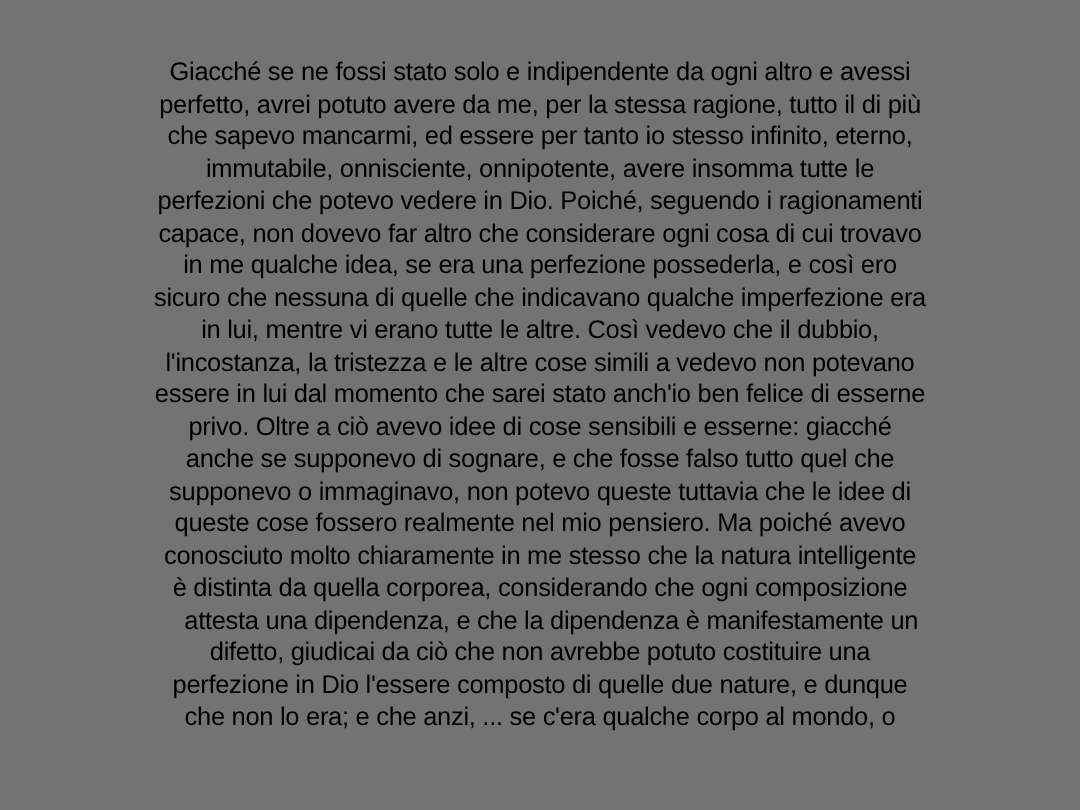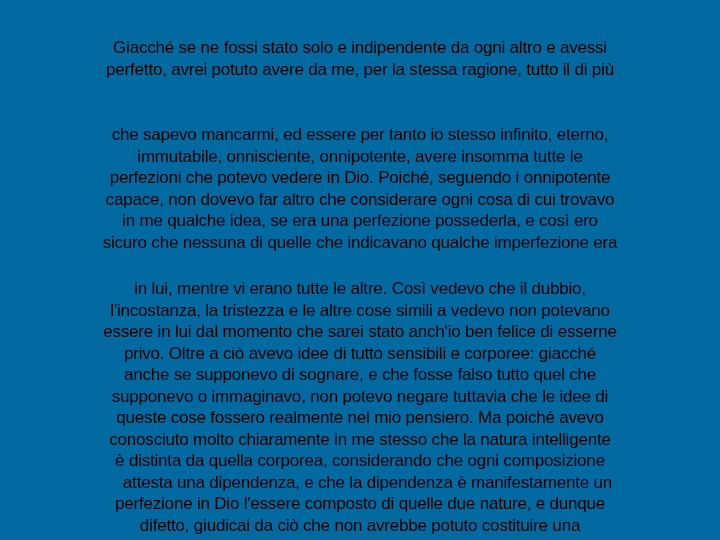--- a/index.html
+++ b/index.html
@@ -11,21 +11,21 @@
     height: 540px;
     overflow: hidden;
     background: #ffffff;
     font-family: "Liberation Sans", sans-serif;
   }
   .page {
     box-sizing: border-box;
     width: 720px;
     height: 540px;
     padding-top: 37px;
-    background: #0369a1;
+    background: #737373;
   }
   .paragraph {
     width: 100%;
     text-align: center;
   }
   .line {
     font-size: 17px;
     line-height: 21.5px;
     letter-spacing: -0.2px;
     color: #000000;
@@ -33,32 +33,33 @@
     text-align: center;
   }
 </style>
 </head>
 <body style="background: rgb(255, 255, 255);">
 
 <div class="page">
   <div class="paragraph">
       <div class="line" style="color: rgb(0, 0, 0);">Giacché se ne fossi stato solo e indipendente da ogni altro e avessi</div>
       <div class="line" style="color: rgb(0, 0, 0);">perfetto, avrei potuto avere da me, per la stessa ragione, tutto il di più</div>
-      <div class="line" style="color: rgb(0, 0, 0); margin-top: 44px;">che sapevo mancarmi, ed essere per tanto io stesso infinito, eterno,</div>
+      <div class="line" style="color: rgb(0, 0, 0);">che sapevo mancarmi, ed essere per tanto io stesso infinito, eterno,</div>
       <div class="line" style="color: rgb(0, 0, 0);">immutabile, onnisciente, onnipotente, avere insomma tutte le</div>
-      <div class="line" style="color: rgb(0, 0, 0);">perfezioni che potevo vedere in Dio. Poiché, seguendo i onnipotente</div>
+      <div class="line" style="color: rgb(0, 0, 0);">perfezioni che potevo vedere in Dio. Poiché, seguendo i ragionamenti</div>
       <div class="line" style="color: rgb(0, 0, 0);">capace, non dovevo far altro che considerare ogni cosa di cui trovavo</div>
       <div class="line" style="color: rgb(0, 0, 0);">in me qualche idea, se era una perfezione possederla, e così ero</div>
       <div class="line" style="color: rgb(0, 0, 0);">sicuro che nessuna di quelle che indicavano qualche imperfezione era</div>
-      <div class="line" style="color: rgb(0, 0, 0); margin-top: 25px;">in lui, mentre vi erano tutte le altre. Così vedevo che il dubbio,</div>
+      <div class="line" style="color: rgb(0, 0, 0);">in lui, mentre vi erano tutte le altre. Così vedevo che il dubbio,</div>
       <div class="line" style="color: rgb(0, 0, 0);">l'incostanza, la tristezza e le altre cose simili a vedevo non potevano</div>
       <div class="line" style="color: rgb(0, 0, 0);">essere in lui dal momento che sarei stato anch'io ben felice di esserne</div>
-      <div class="line" style="color: rgb(0, 0, 0);">privo. Oltre a ciò avevo idee di tutto sensibili e corporee: giacché</div>
+      <div class="line" style="color: rgb(0, 0, 0);">privo. Oltre a ciò avevo idee di cose sensibili e esserne: giacché</div>
       <div class="line" style="color: rgb(0, 0, 0);">anche se supponevo di sognare, e che fosse falso tutto quel che</div>
-      <div class="line" style="color: rgb(0, 0, 0);">supponevo o immaginavo, non potevo negare tuttavia che le idee di</div>
+      <div class="line" style="color: rgb(0, 0, 0);">supponevo o immaginavo, non potevo queste tuttavia che le idee di</div>
       <div class="line" style="color: rgb(0, 0, 0);">queste cose fossero realmente nel mio pensiero. Ma poiché avevo</div>
       <div class="line" style="color: rgb(0, 0, 0);">conosciuto molto chiaramente in me stesso che la natura intelligente</div>
       <div class="line" style="color: rgb(0, 0, 0);">è distinta da quella corporea, considerando che ogni composizione</div>
       <div class="line" style="color: rgb(0, 0, 0); padding-left: 15px;">attesta una dipendenza, e che la dipendenza è manifestamente un</div>
+      <div class="line" style="color: rgb(0, 0, 0);">difetto, giudicai da ciò che non avrebbe potuto costituire una</div>
       <div class="line" style="color: rgb(0, 0, 0);">perfezione in Dio l'essere composto di quelle due nature, e dunque</div>
-      <div class="line" style="color: rgb(0, 0, 0);">difetto, giudicai da ciò che non avrebbe potuto costituire una</div>
+      <div class="line" style="color: rgb(0, 0, 0);">che non lo era; e che anzi, ... se c'era qualche corpo al mondo, o</div>
     </div>
 </div>
 
 </body></html>

